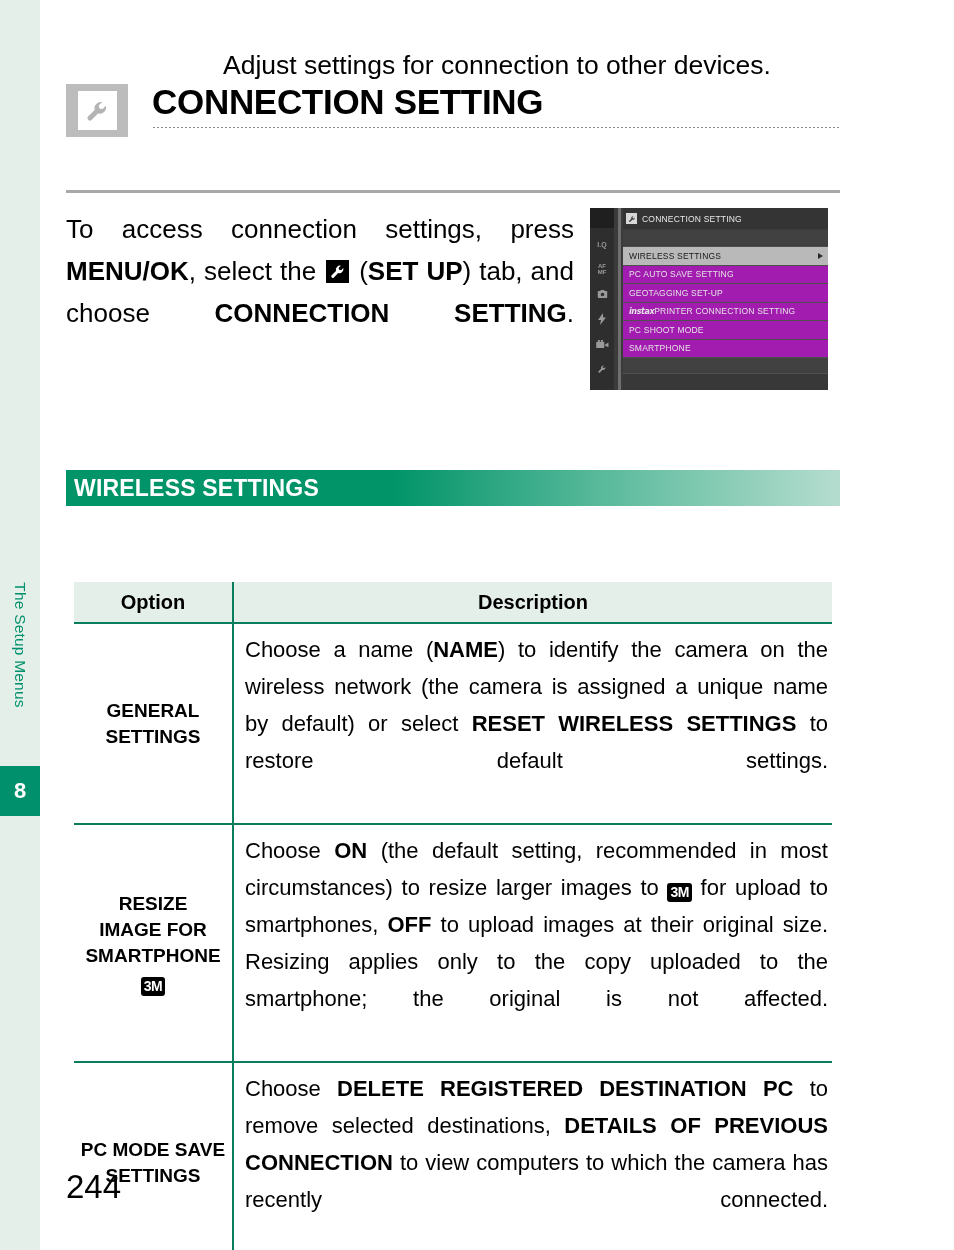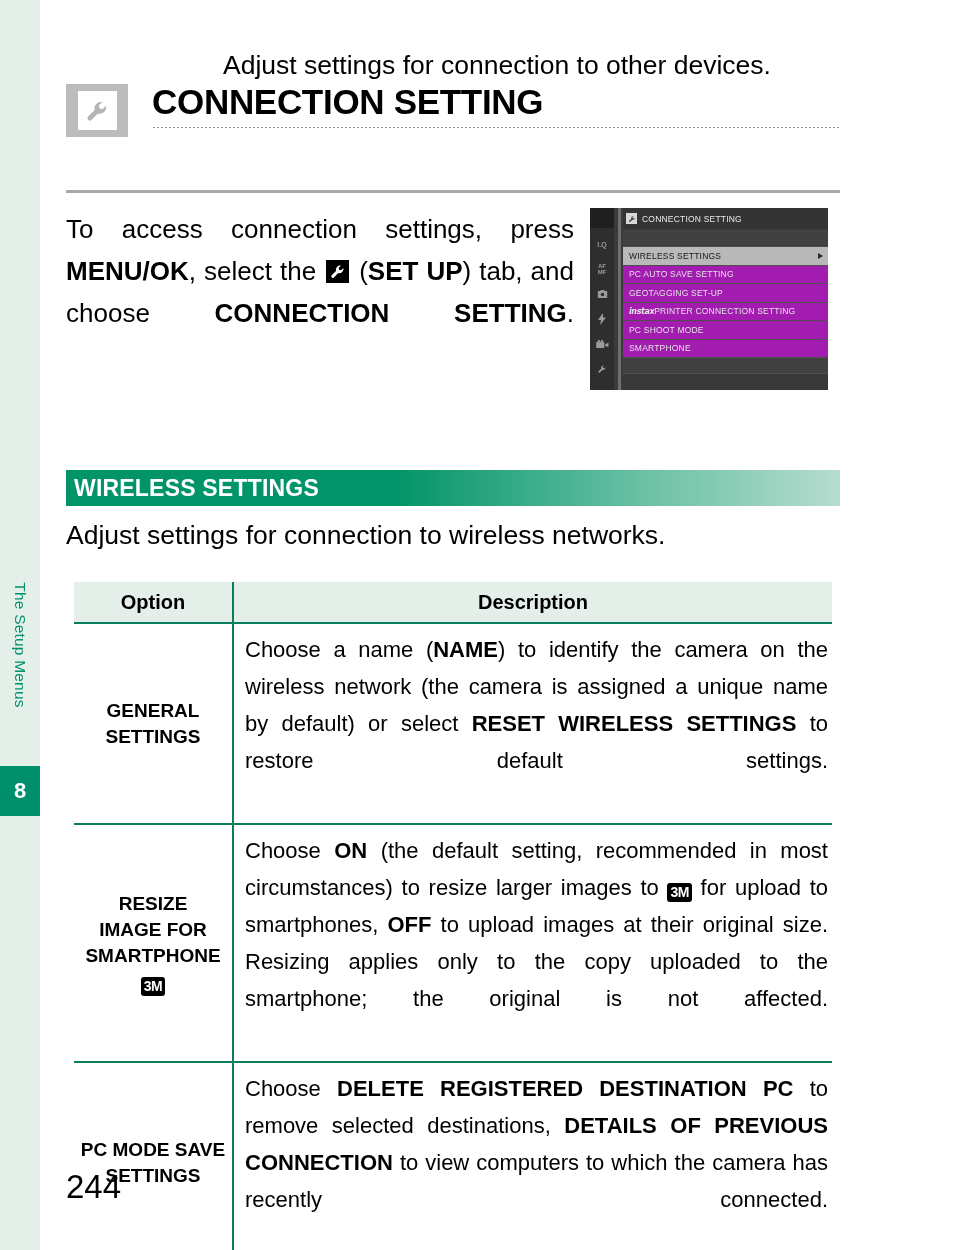--- a/index.html
+++ b/index.html
@@ -496,21 +496,20 @@
         </div>
         <div class="lcd-blank"></div>
       </div>
       <div class="lcd-bottom"></div>
     </div>
   </div>
 
   <div class="sect">
     <span class="sect-label">WIRELESS SETTINGS</span>
   </div>
-  <div class="sect-desc">Adjust settings for connection to wireless networks.</div>
 
   <table class="tbl">
     <thead>
       <tr>
         <th class="c1">Option</th>
         <th class="c2">Description</th>
       </tr>
     </thead>
     <tbody>
 

